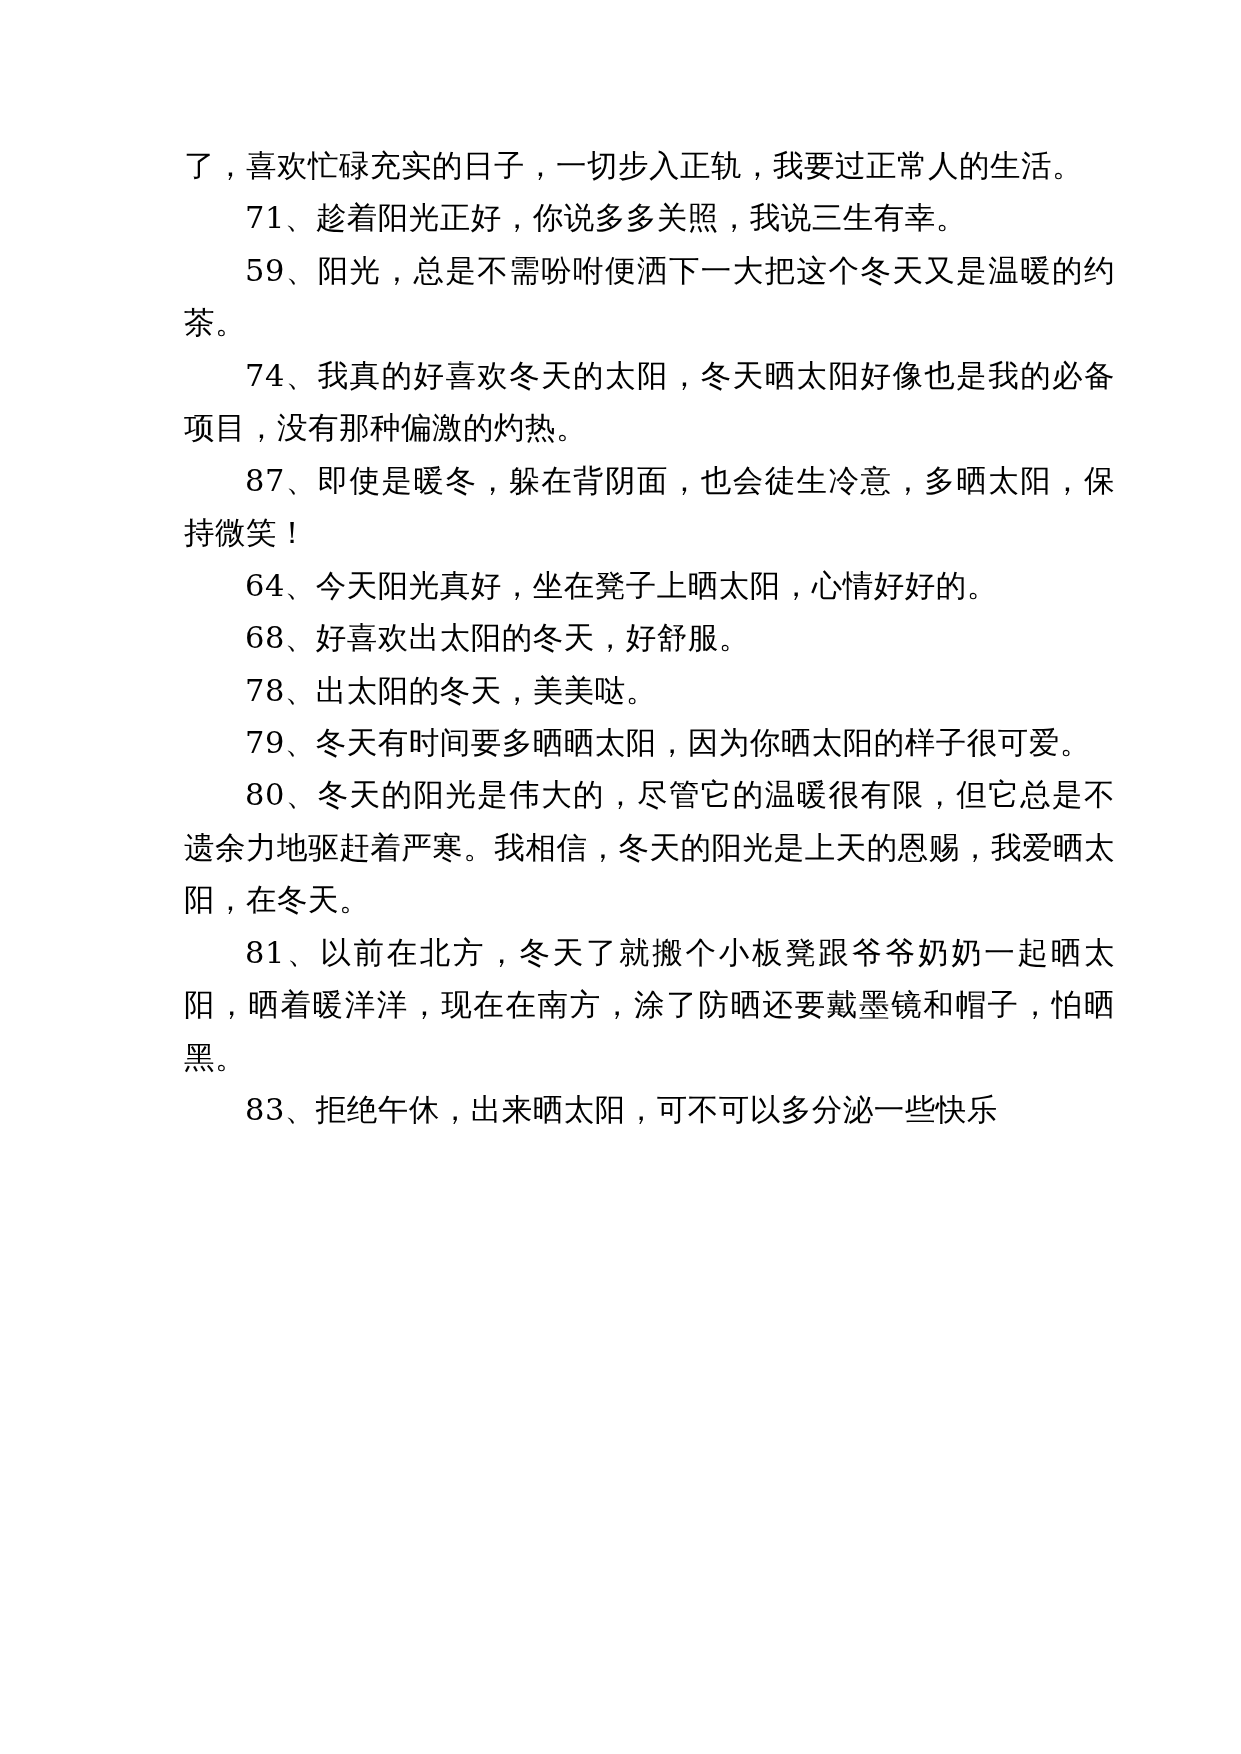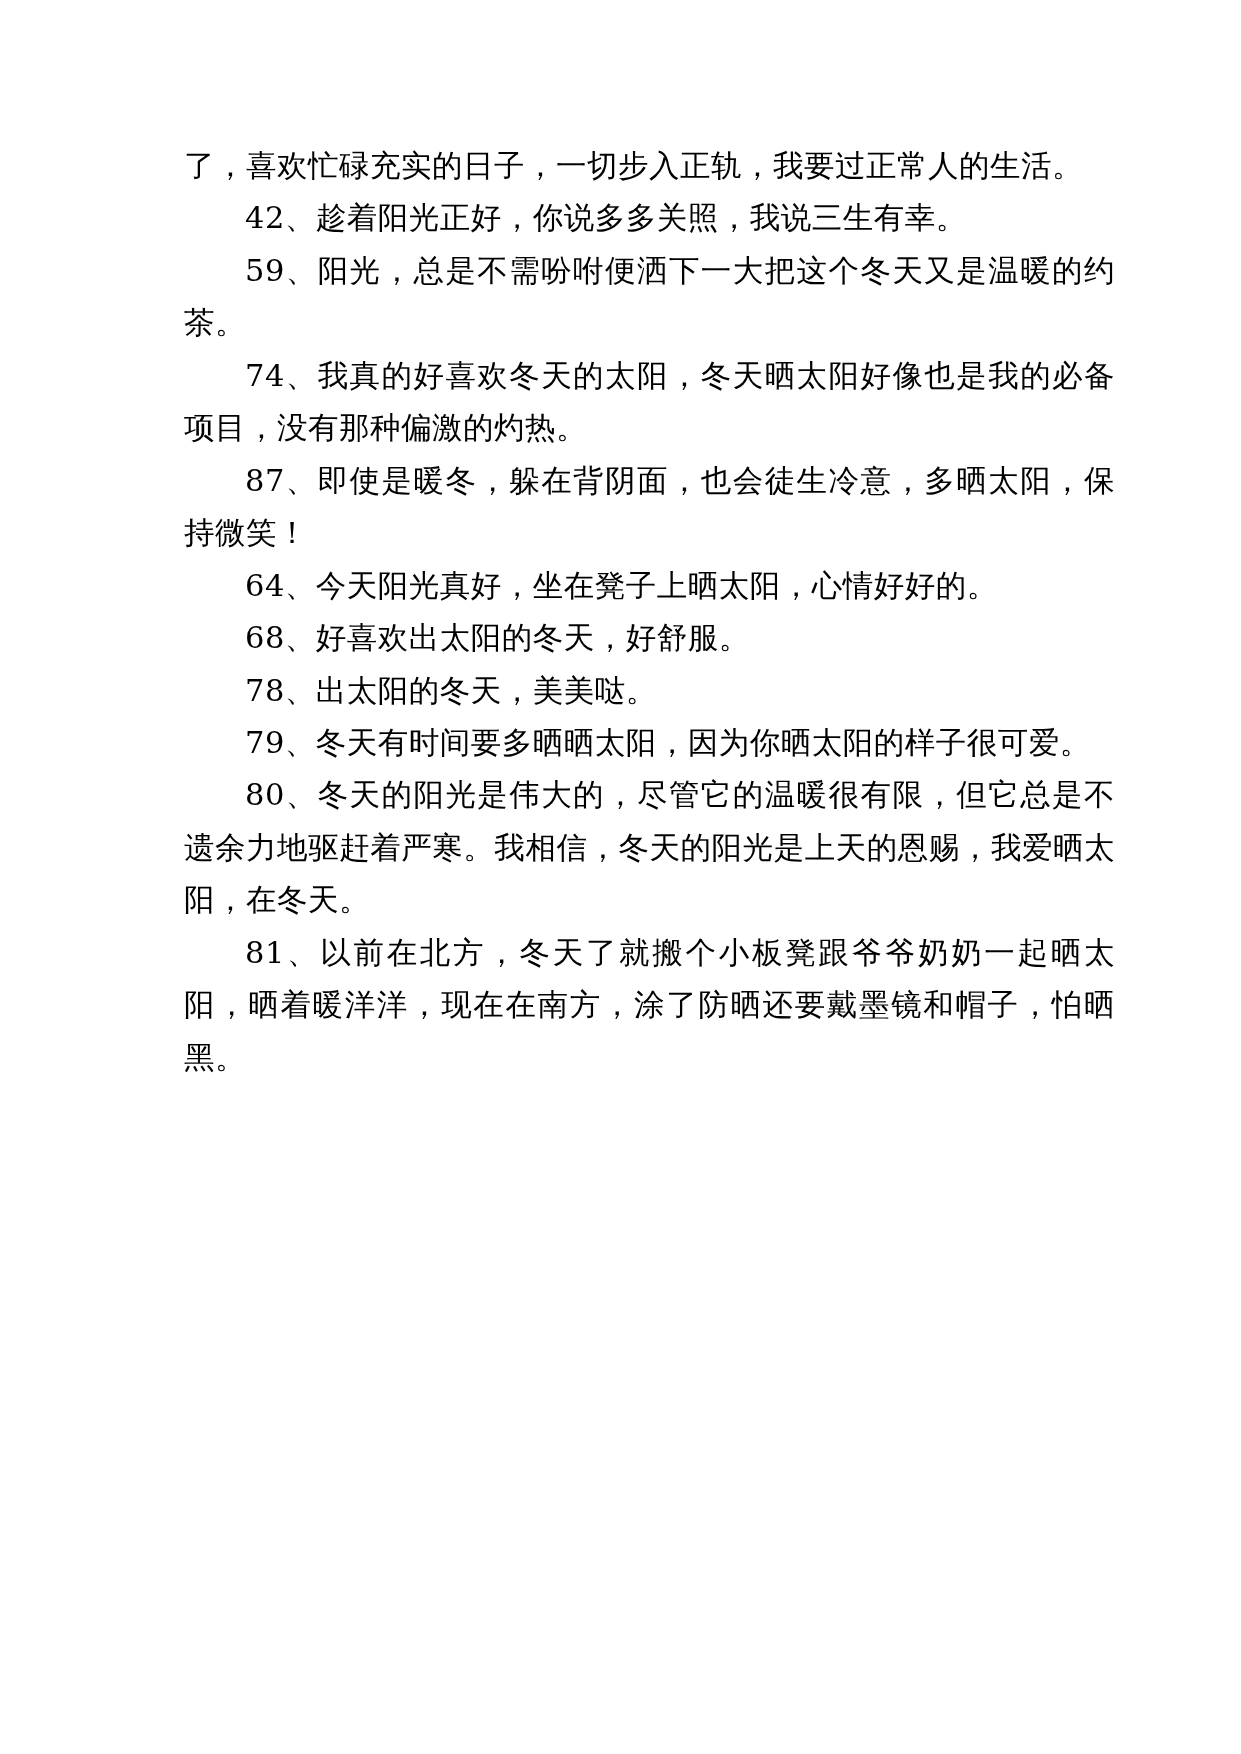--- a/index.html
+++ b/index.html
@@ -37,25 +37,26 @@
     text-indent: 2em;
   }
 </style>
 </head>
 <body>
 
 <div class="page">
   <div class="doc-body">
 
     <p class="para">了，喜欢忙碌充实的日子，一切步入正轨，我要过正常人的生活。</p>
-    <p class="para indent">42、趁着阳光正好，你说多多关照，我说三生有幸。</p>
+    <p class="para indent">71、趁着阳光正好，你说多多关照，我说三生有幸。</p>
     <p class="para indent">59、阳光，总是不需吩咐便洒下一大把这个冬天又是温暖的约茶。</p>
     <p class="para indent">74、我真的好喜欢冬天的太阳，冬天晒太阳好像也是我的必备项目，没有那种偏激的灼热。</p>
     <p class="para indent">87、即使是暖冬，躲在背阴面，也会徒生冷意，多晒太阳，保持微笑！</p>
     <p class="para indent">64、今天阳光真好，坐在凳子上晒太阳，心情好好的。</p>
     <p class="para indent">68、好喜欢出太阳的冬天，好舒服。</p>
     <p class="para indent">78、出太阳的冬天，美美哒。</p>
     <p class="para indent">79、冬天有时间要多晒晒太阳，因为你晒太阳的样子很可爱。</p>
     <p class="para indent">80、冬天的阳光是伟大的，尽管它的温暖很有限，但它总是不遗余力地驱赶着严寒。我相信，冬天的阳光是上天的恩赐，我爱晒太阳，在冬天。</p>
     <p class="para indent">81、以前在北方，冬天了就搬个小板凳跟爷爷奶奶一起晒太阳，晒着暖洋洋，现在在南方，涂了防晒还要戴墨镜和帽子，怕晒黑。</p>
+    <p class="para indent">83、拒绝午休，出来晒太阳，可不可以多分泌一些快乐</p>
 
   </div>
 </div>
 
 </body></html>

